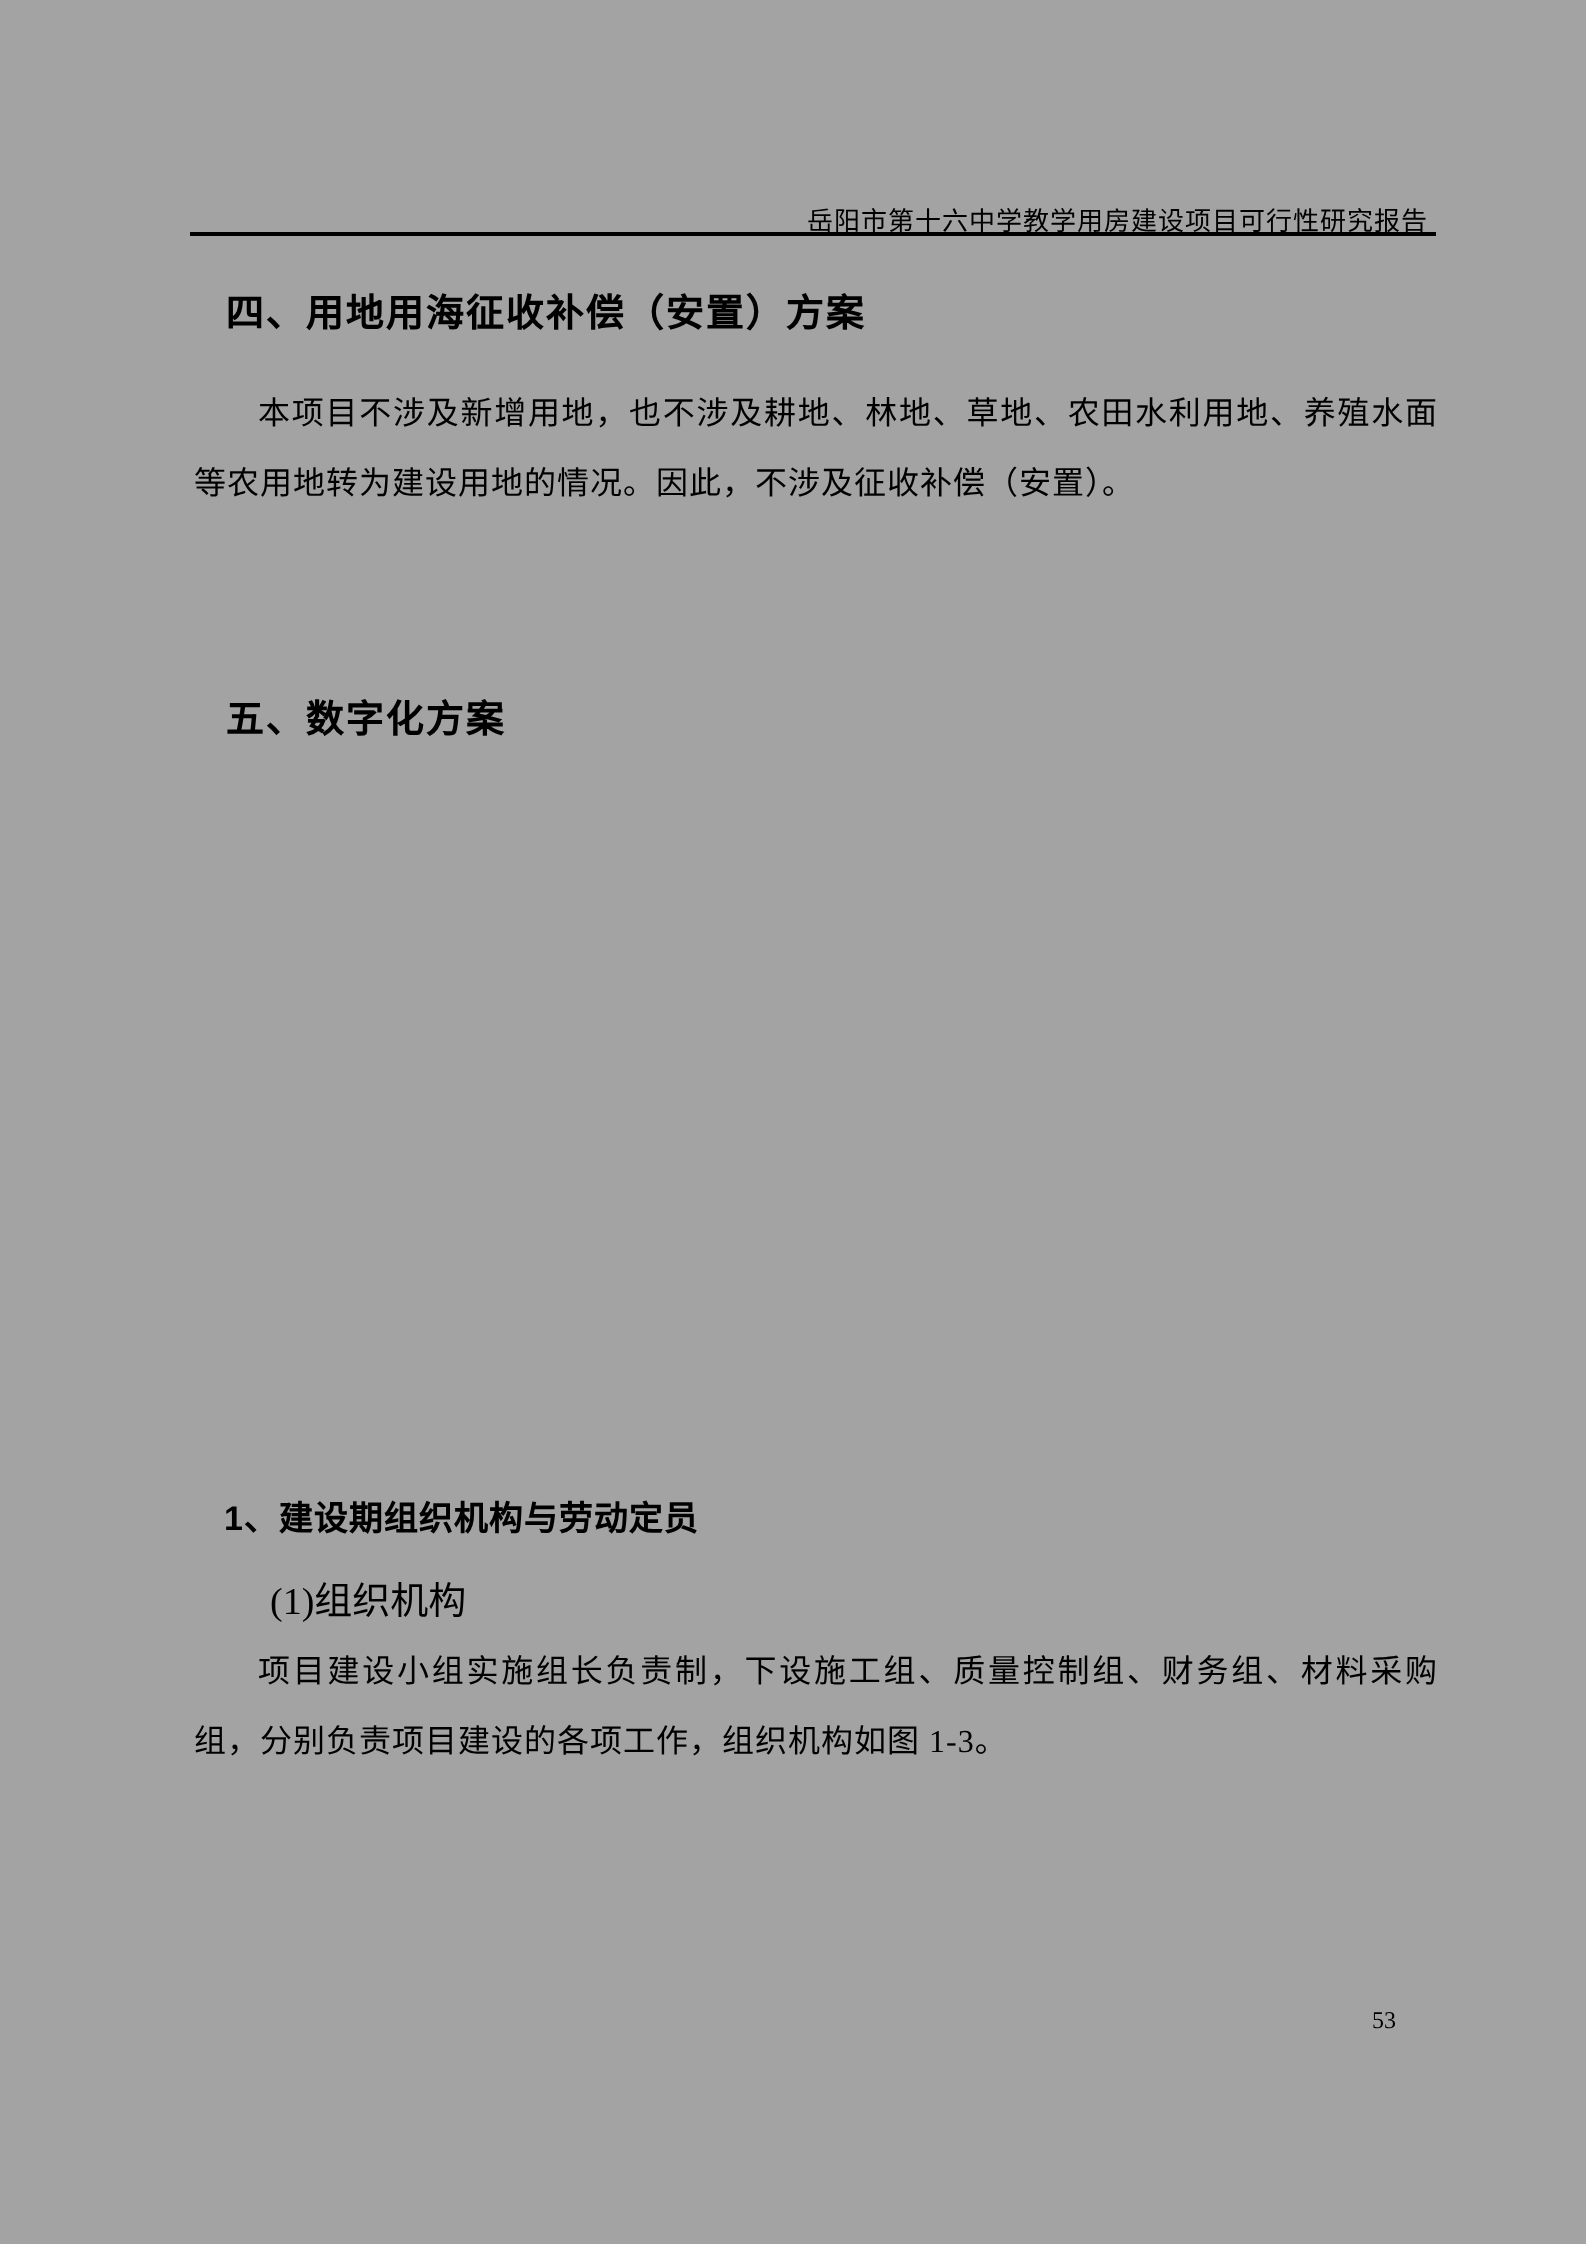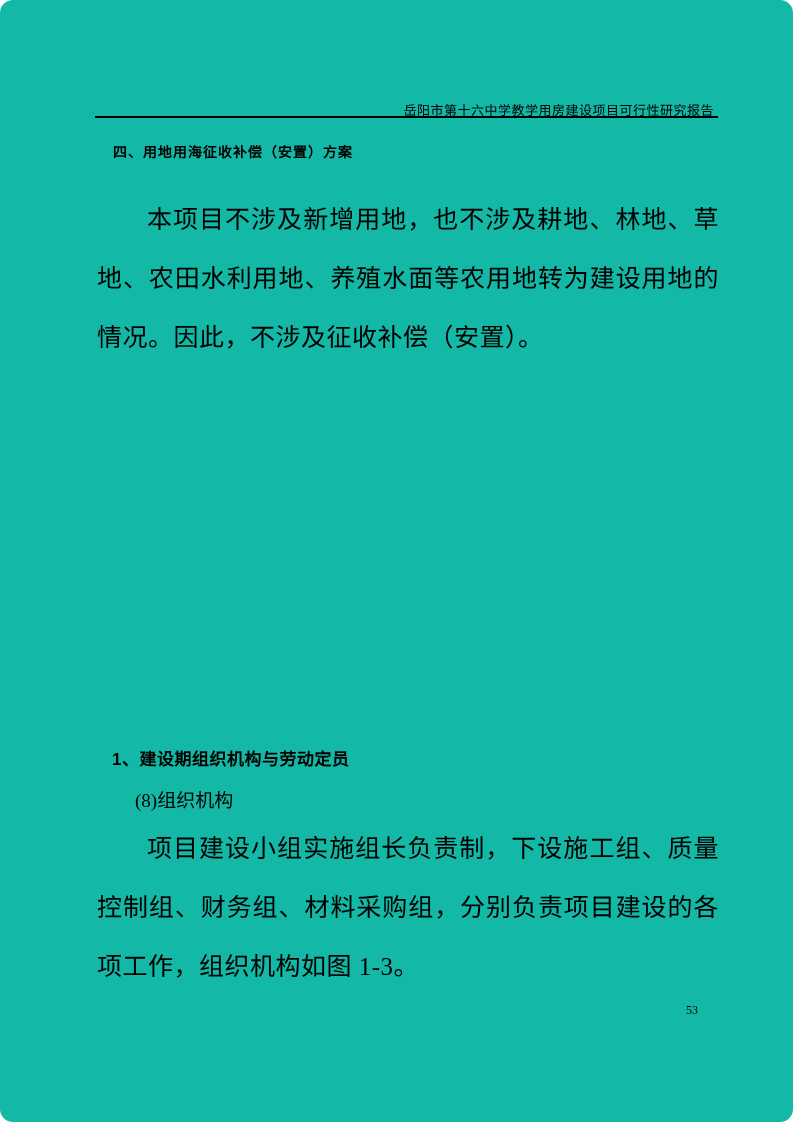--- a/index.html
+++ b/index.html
@@ -4,25 +4,24 @@
 <style>
   html, body {
     margin: 0;
     padding: 0;
     background: #ffffff;
   }
   .page {
     position: relative;
     width: 793px;
     height: 1122px;
-    background: #14b8a6;
+    background: #a3a3a3;
     color: #000000;
     font-family: "Liberation Serif", "DejaVu Serif", serif;
     overflow: hidden;
-    border-radius: 13px;
   }
   .running-header {
     position: absolute;
     top: 100px;
     right: 79px;
     font-family: "Liberation Sans", "DejaVu Sans", sans-serif;
     font-size: 13px;
     letter-spacing: 0.5px;
     color: #000;
     white-space: nowrap;
@@ -33,21 +32,21 @@
     left: 95px;
     width: 623px;
     height: 0;
     border-top: 2px solid #000;
   }
   .h1 {
     position: absolute;
     left: 113px;
     font-family: "Liberation Sans", "DejaVu Sans", sans-serif;
     font-weight: bold;
-    font-size: 14px;
+    font-size: 19px;
     letter-spacing: 1px;
     white-space: nowrap;
   }
   .h1-four { top: 141px; }
   .h1-five { top: 344px; }
   .h1-six  { top: 677px; }
   .h2 {
     position: absolute;
     left: 112px;
     top: 745px;
@@ -55,22 +54,22 @@
     font-weight: bold;
     font-size: 17px;
     letter-spacing: 0.5px;
     white-space: nowrap;
     text-align: right;
   }
   .para {
     position: absolute;
     left: 97px;
     width: 622px;
-    font-size: 25px;
-    line-height: 59px;
+    font-size: 16px;
+    line-height: 35px;
     text-align: justify;
     text-align-last: left;
     text-indent: 2em;
     letter-spacing: 0.5px;
   }
   .para-1 { top: 190px; }
   .para-2 { top: 406px; }
   .para-3 { top: 819px; }
   .sub-label {
     position: absolute;
@@ -93,24 +92,25 @@
 <div class="page">
 
   <div class="running-header">岳阳市第十六中学教学用房建设项目可行性研究报告</div>
 
   <div class="header-rule"></div>
 
   <div class="h1 h1-four">四、用地用海征收补偿（安置）方案</div>
 
   <div class="para para-1">本项目不涉及新增用地，也不涉及耕地、林地、草地、农田水利用地、养殖水面等农用地转为建设用地的情况。因此，不涉及征收补偿（安置）。</div>
 
+  <div class="h1 h1-five">五、数字化方案</div>
 
 
 
   <div class="h2">1、建设期组织机构与劳动定员</div>
 
-  <div class="sub-label">(8)组织机构</div>
+  <div class="sub-label">(1)组织机构</div>
 
   <div class="para para-3">项目建设小组实施组长负责制，下设施工组、质量控制组、财务组、材料采购组，分别负责项目建设的各项工作，组织机构如图 1-3。</div>
 
   <div class="page-number">53</div>
 
 </div>
 
 </body></html>

